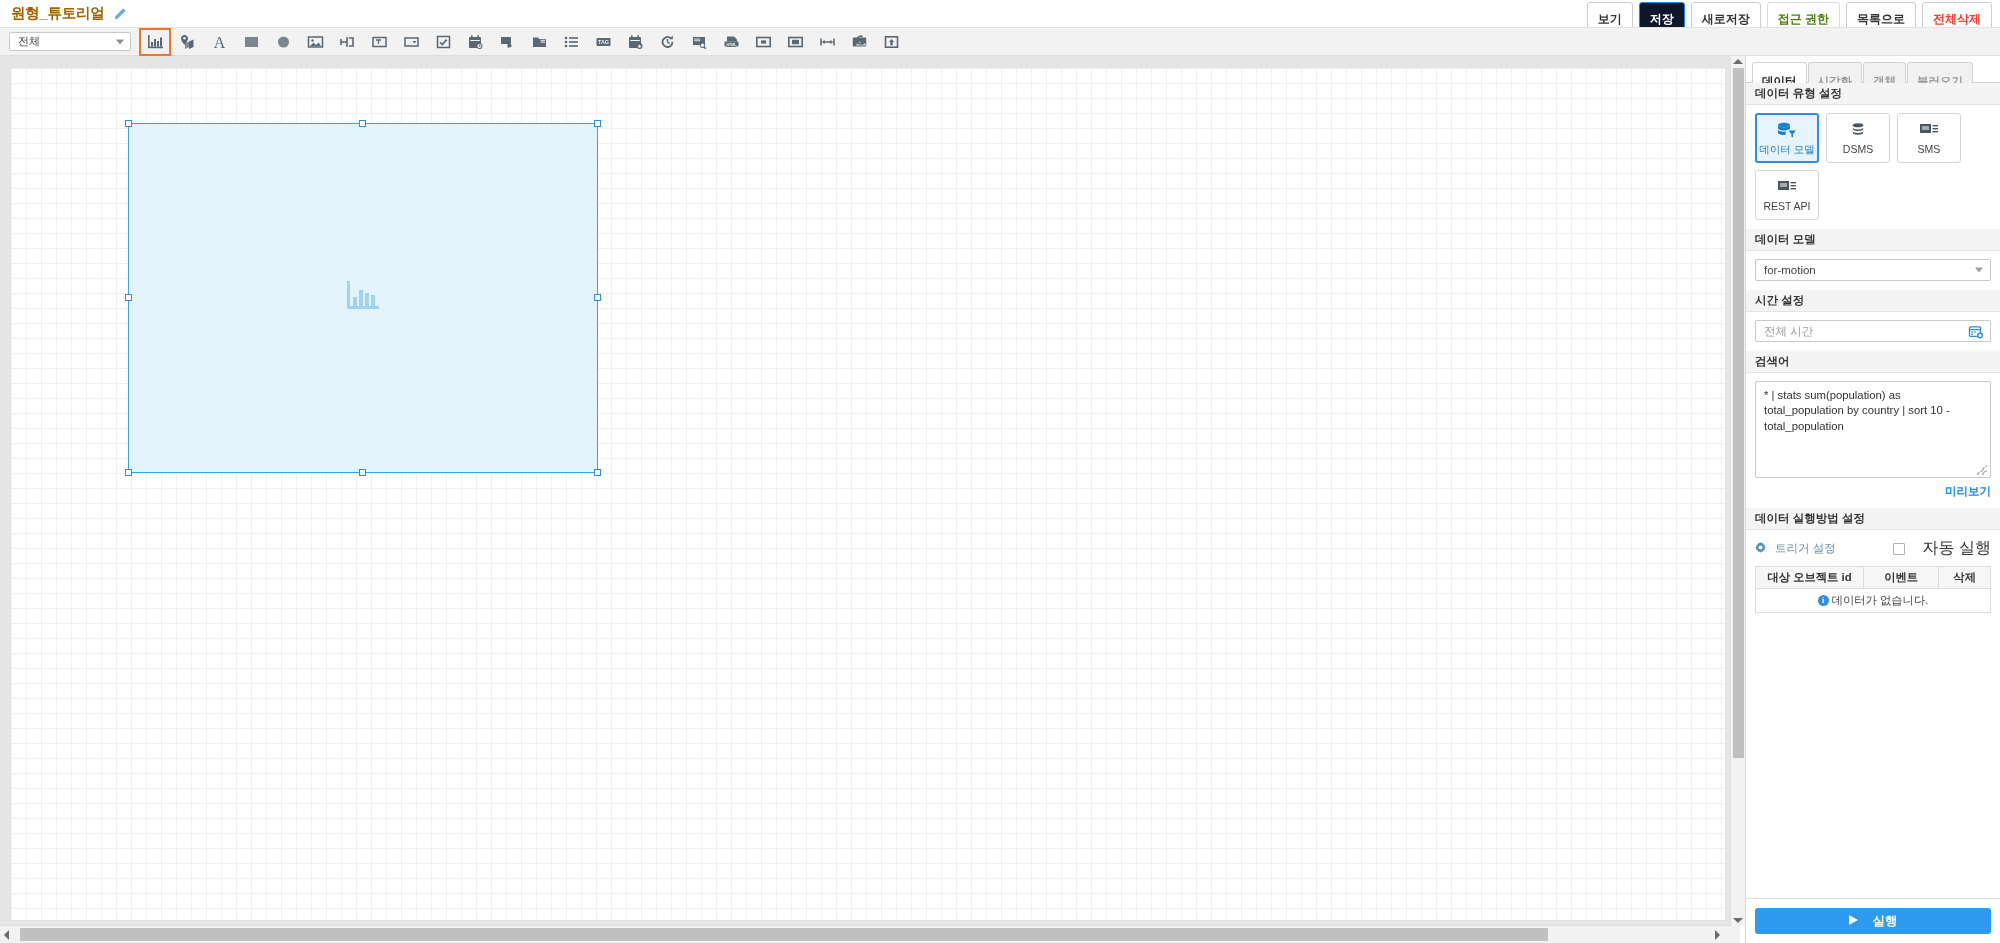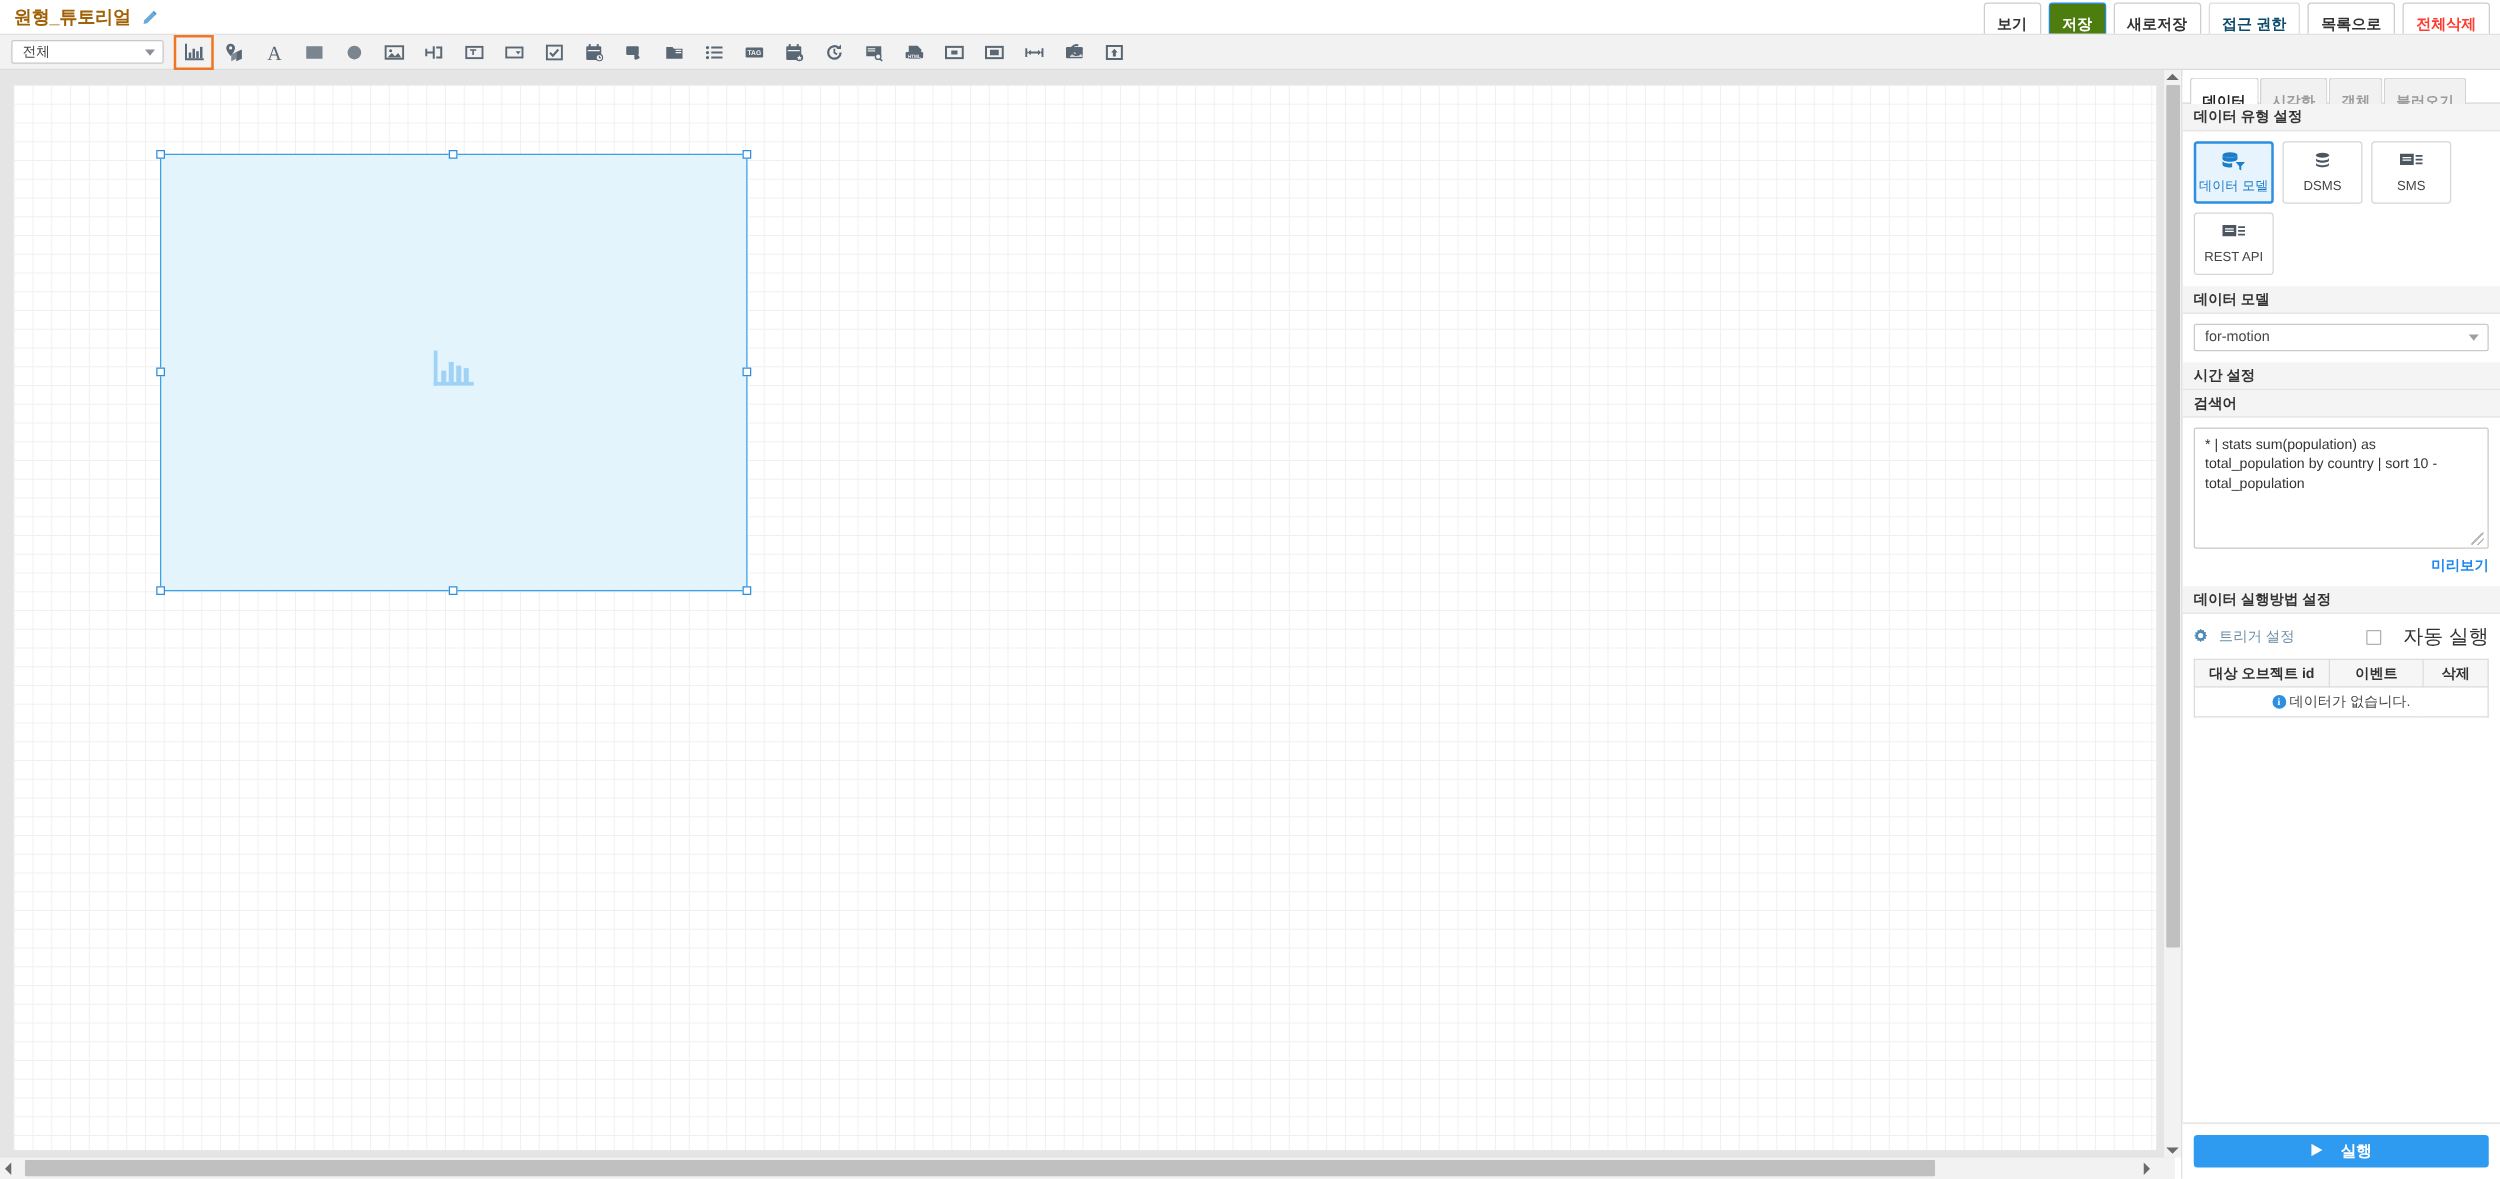--- a/index.html
+++ b/index.html
@@ -33,22 +33,22 @@
   }
   .tbtn {
     height: 22px; min-width: 40px; padding: 16px 10px;
     border: 1px solid #cdcdcd; border-radius: 3px;
     background: #ffffff; color: #333;
     font-size: 12px; font-weight: bold;
     display: flex; align-items: center; justify-content: center;
     cursor: pointer; white-space: nowrap;
     font-family: "Liberation Sans", sans-serif;
   }
-  .tbtn.primary { background: #4d7c0f; border-color: #1e88ef; color: #fff; }
-  .tbtn.disabled { color: #0c4a6e; border-color: #dcdcdc; cursor: default; }
+  .tbtn.primary { background: #0f172a; border-color: #1e88ef; color: #fff; }
+  .tbtn.disabled { color: #4d7c0f; border-color: #dcdcdc; cursor: default; }
   .tbtn.danger { color: #ff3b30; border-color: #cdcdcd; }
 
   
   .toolbar {
     position: absolute; left: 0; top: 27px; width: 2000px; height: 29px;
     background: #f2f2f2;
     border-top: 1px solid #e2e2e2;
     border-bottom: 1px solid #dcdcdc;
     display: flex; align-items: center;
   }
@@ -714,20 +714,40 @@
 
       <div class="sect-head">데이터 모델</div>
       <div class="sect-body">
         <div class="field-select">
           <span>for-motion</span>
           <span class="caret"></span>
         </div>
       </div>
 
       <div class="sect-head">시간 설정</div>
+      <div class="sect-body">
+        <div class="field-input">
+          <span>전체 시간</span>
+          <span class="cal">
+            <svg width="16" height="16" viewBox="0 0 16 16">
+                <g fill="none" stroke="#2e8fe0" stroke-width="1.3">
+              <rect x="1.5" y="2.8" width="11" height="9.5" rx="1"></rect>
+                  <path d="M1.5 5.6h11"></path>
+              </g>
+              <g fill="#2e8fe0">
+                  <rect x="3.4" y="7.3" width="1.6" height="1.4"></rect>
+                  <rect x="6.2" y="7.3" width="1.6" height="1.4"></rect>
+              <rect x="3.4" y="9.6" width="1.6" height="1.4"></rect>
+                  <circle cx="12" cy="11.4" r="3"></circle>
+                </g>
+              <circle cx="12" cy="11.4" r="1.5" fill="#fff"></circle>
+            </svg>
+          </span>
+        </div>
+      </div>
 
       <div class="sect-head">검색어</div>
       <div class="sect-body">
         <div class="query-box">* | stats sum(population) as total_population by country | sort 10 - total_population</div>
         <div class="resize-grip" style="position:relative; float:right; margin-top:-12px; margin-right:3px;"></div>
         <div class="link-right">미리보기</div>
       </div>
 
       <div class="sect-head">데이터 실행방법 설정</div>
       <div class="sect-body">

